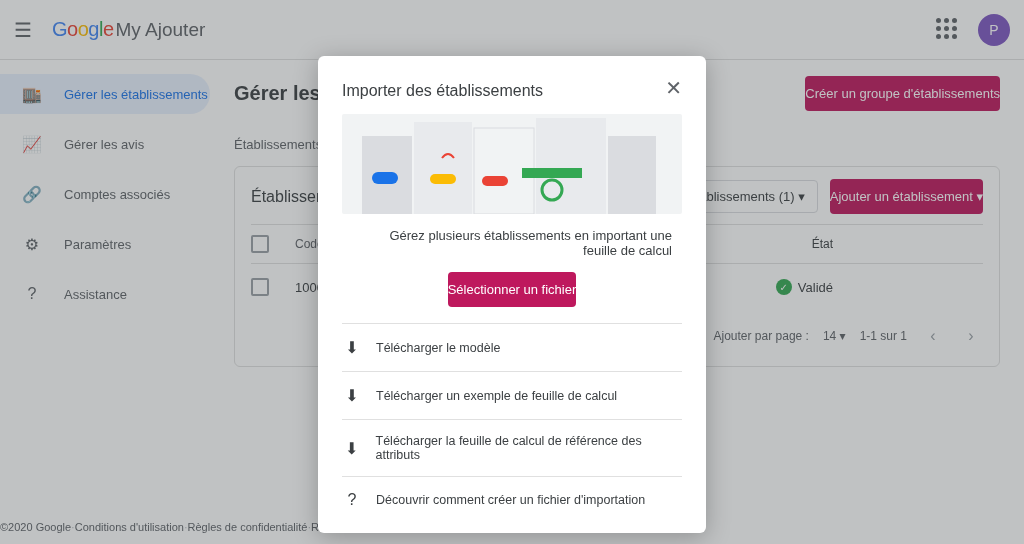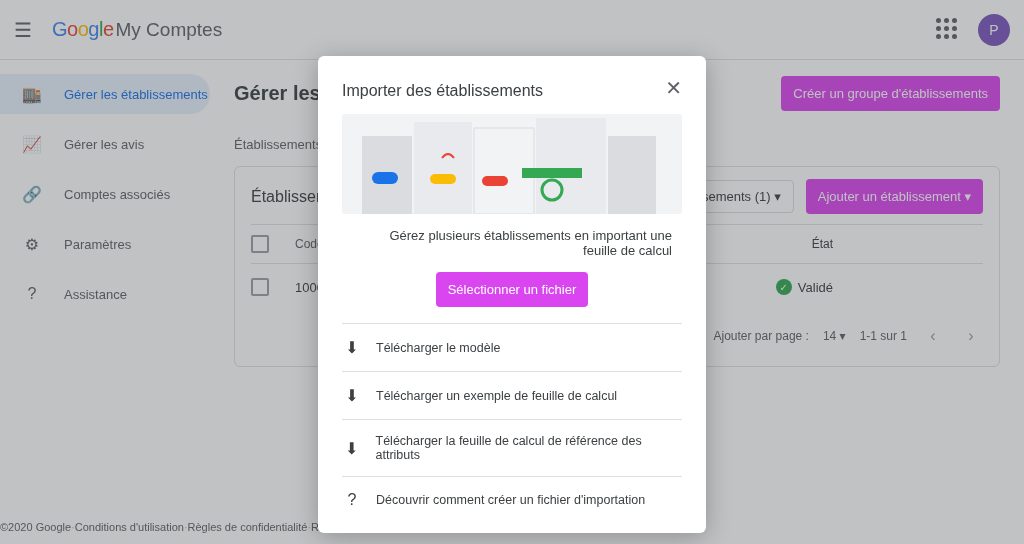--- a/index.html
+++ b/index.html
@@ -21,21 +21,21 @@
     .shell { display:flex; height:calc(100% - 60px - 34px); }
     .sidebar { width:224px; padding-top:14px; }
     .side-item { height:40px; display:flex; align-items:center; gap:22px; padding-left:22px; cursor:pointer; color:#5f6368; font-size:13px; border-radius:0 20px 20px 0; margin-right:14px;}
     .side-item.active { background:#e8f0fe; color:#1a73e8; }
     .side-item .ico { width:20px; font-size:16px; display:flex; align-items:center; justify-content:center;}
     .side-item.gap { margin-top:10px;}
     
     .main { flex:1; padding:16px 24px 0 10px; position:relative;}
     .page-title-row { display:flex; align-items:center; justify-content:space-between;}
     .page-title { font-size:20px; color:#3c4043; }
-    .btn { background:#d946ef; color:#fff; border:none; padding:10px 12px; border-radius:4px; font-size:13px; cursor:pointer;}
+    .btn { background:#be185d; color:#fff; border:none; padding:10px 0; border-radius:4px; font-size:13px; cursor:pointer;}
     .subhead { font-size:13px; color:#5f6368; margin-top:26px;}
     
     .panel { margin-top:14px; border:1px solid #e0e0e0; border-radius:6px; padding:12px 16px; }
     .panel-top { display:flex; align-items:center; justify-content:space-between; margin-bottom:10px;}
     .panel-title { font-size:16px; }
     .panel-controls { display:flex; gap:12px; align-items:center;}
     .dropdownish { border:1px solid #dadce0; border-radius:4px; padding:8px 12px; font-size:13px; color:#3c4043; cursor:pointer; }
     .tablehead { display:flex; align-items:center; gap:26px; padding:10px 0; border-top:1px solid #e0e0e0; font-size:12px; color:#5f6368;}
     .chk { width:18px; height:18px; border:2px solid #9aa0a6; border-radius:2px; cursor:pointer;}
     .row { display:flex; align-items:center; gap:26px; padding:14px 0; border-top:1px solid #e0e0e0; font-size:13px;}
@@ -61,21 +61,21 @@
   </style>
 </head>
 <body>
 
 <div class="header">
   <div class="hamburger">☰</div>
   <div class="logo-wrap">
     <span class="google-logo">
       <span class="b">G</span><span class="r">o</span><span class="y">o</span><span class="b">g</span><span class="g">l</span><span class="r">e</span>
     </span>
-    <span>My Comptes</span>
+    <span>My Ajouter</span>
   </div>
   <div class="header-spacer"></div>
   <div class="app-grid">
     <span></span>
       <span></span>
       <span></span>
       <span></span>
       <span></span>
       <span></span>
       <span></span>

